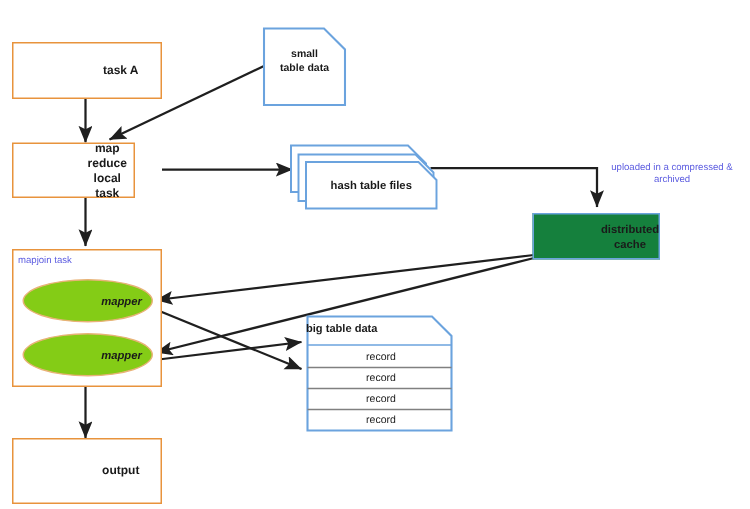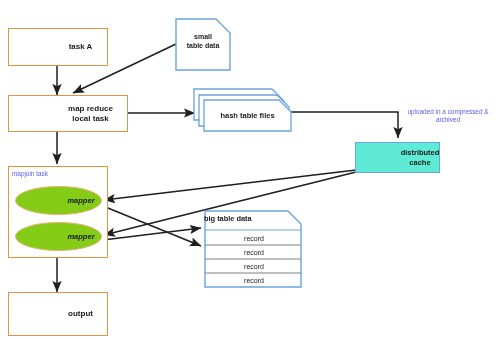--- a/index.html
+++ b/index.html
@@ -32,21 +32,21 @@
     font-weight:bold;
     line-height:1.25;
     padding-left:45px;
   }
   .box-orange{
     border:1.4px solid #e8933c;
     background:#ffffff;
   }
   .box-blue{
     border:1.4px solid #6ba3de;
-    background:#5eead4;
+    background:#15803d;
   }
   .ellipse{
     border:1.4px solid #e8b277;
     background:#84cc16;
     border-radius:50%;
     font-style:italic;
   }
   .group-label{
     position:absolute;
     color:#5c5ce0;
@@ -153,26 +153,26 @@
   <div class="note-doc" style="left:175px; top:18px; width:56px; height:53px;">
     <svg width="56" height="53" viewBox="0 0 56 53">
       <path d="M1,1 L41,1 L55,15 L55,52 L1,52 Z" fill="#ffffff" stroke="#6ba3de" stroke-width="1.4" stroke-linejoin="miter"></path>
     </svg>
     <div class="note-text" style="top:15px; font-size:7px;">
       <div>small</div>
       <div>table data</div>
     </div>
   </div>
 
-  <div class="node box-orange" style="left:8px; top:95px; width:120px; height:37px; font-size:8px; flex-direction:column;justify-content:center;">
+  <div class="node box-orange" style="left:8px; top:95px; width:82px; height:37px; font-size:8px; flex-direction:column;justify-content:center;">
     <span>map reduce</span>
     <span>local task</span>
   </div>
 
-  <div class="note-doc" style="left:193px; top:88px; width:100px; height:45px;">
+  <div class="note-doc" style="left:193px; top:96px; width:100px; height:45px;">
     <svg width="100" height="45" viewBox="0 0 100 45">
       <path d="M1,1 L79,1 L91,13 L91,32 L1,32 Z" fill="#ffffff" stroke="#6ba3de" stroke-width="1.3"></path>
       <path d="M6,7 L84,7 L96,19 L96,38 L6,38 Z" fill="#ffffff" stroke="#6ba3de" stroke-width="1.3"></path>
       <path d="M11,12 L86,12 L98,24 L98,43 L11,43 Z" fill="#ffffff" stroke="#6ba3de" stroke-width="1.3"></path>
     </svg>
     <div class="note-text" style="top:23px; left:11px; right:2px; font-size:7.5px;">
       <span>hash table files</span>
     </div>
   </div>
 

